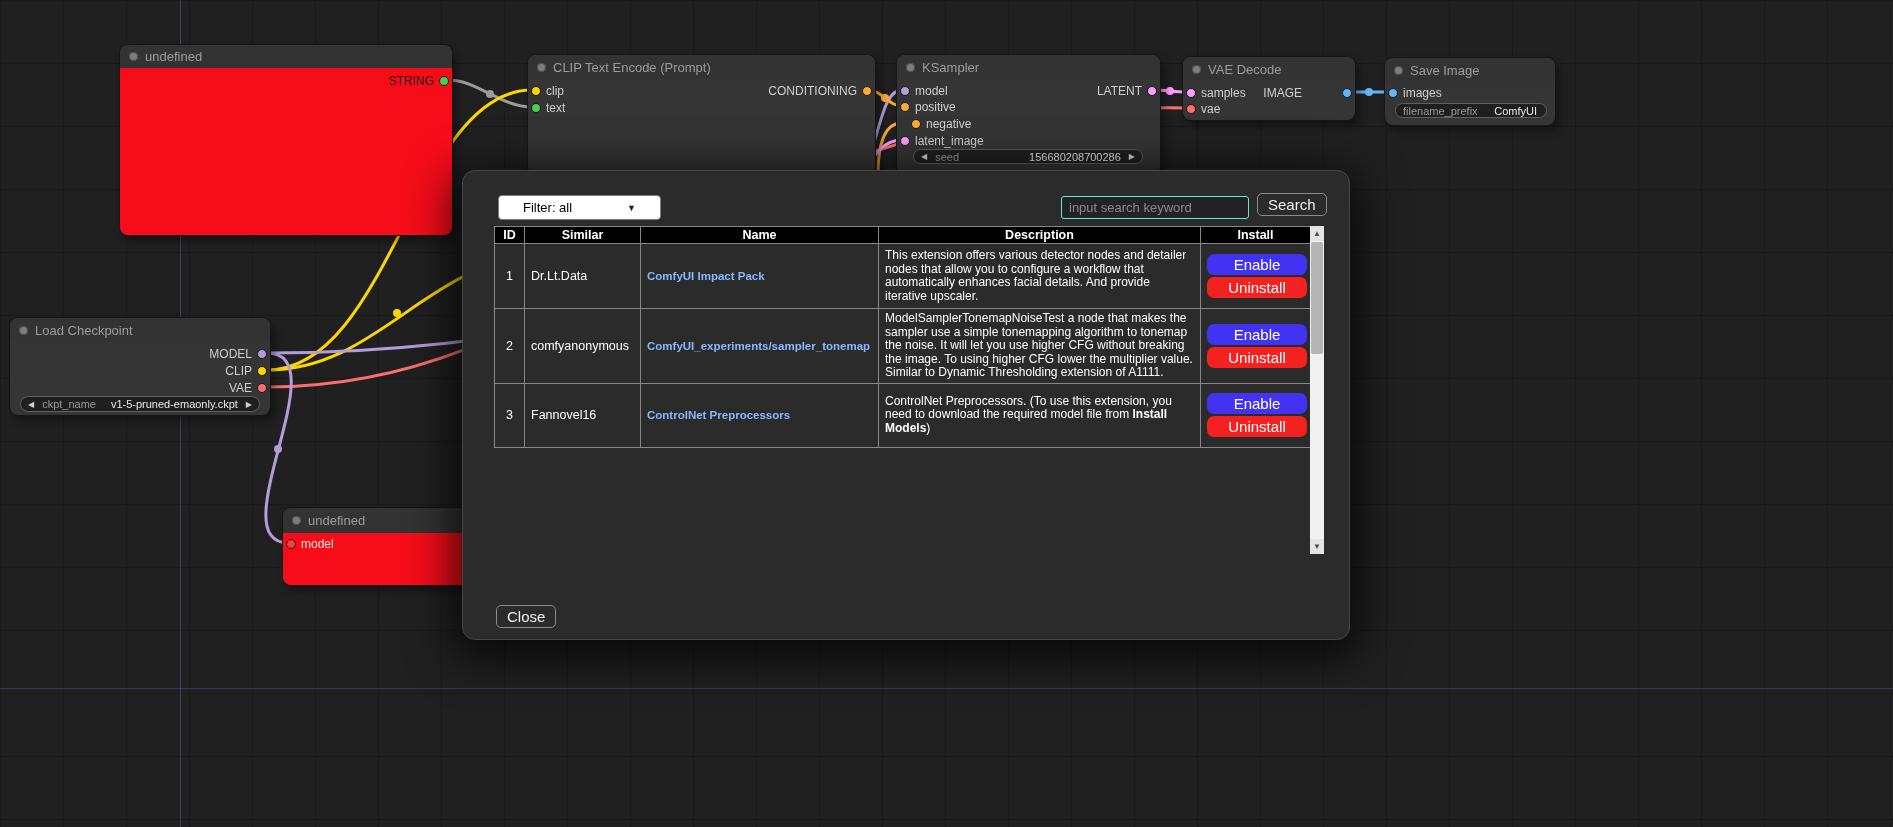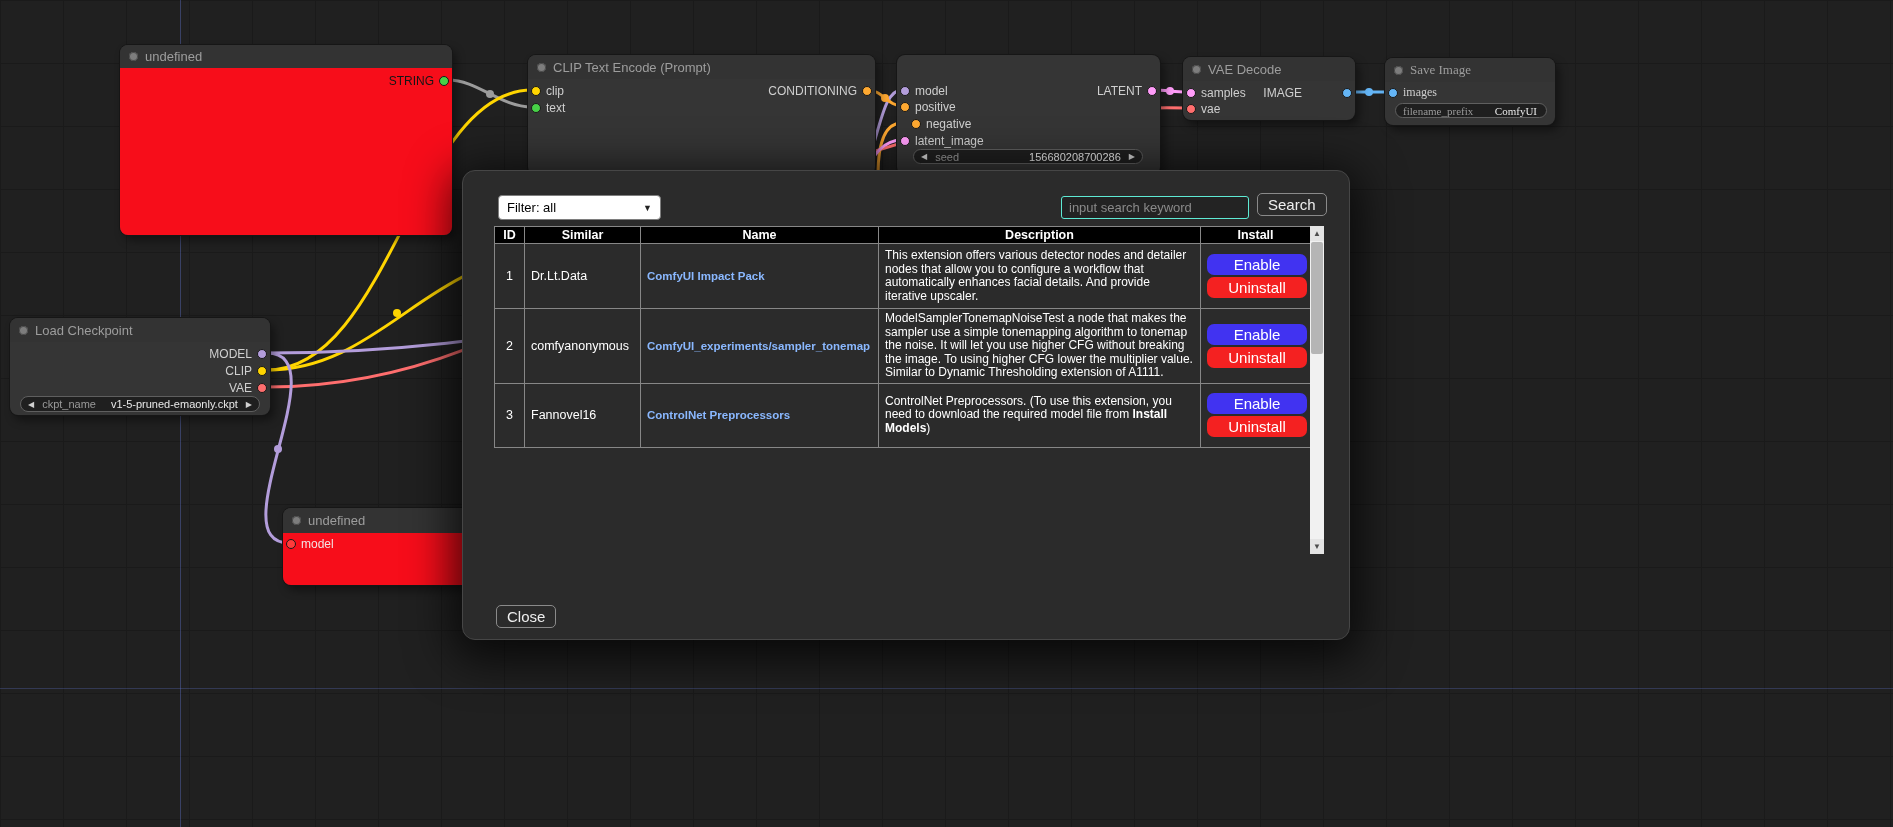--- a/index.html
+++ b/index.html
@@ -52,21 +52,21 @@
   .warrow{font-size:8px;color:#d0d0d0;flex:none;}
   .wlabel{margin:0 8px;white-space:nowrap;}
   .wvalue{margin-left:auto;color:#e8e8e8;margin-right:8px;white-space:nowrap;}
 
   
   .dialog{position:absolute;left:462px;top:170px;width:888px;height:470px;background:#2b2b2b;
         border:1px solid #464646;border-radius:13px;z-index:10;
         box-shadow:0 10px 45px 10px rgba(0,0,0,.72);}
   .filter-select{position:absolute;left:35px;top:24px;width:163px;height:25px;background:#ffffff;
         color:#000;border:1px solid #7e7e7e;border-radius:4px;display:flex;align-items:center;
-        justify-content:space-between;font-size:13px;padding:0 8px;cursor:default;}
+        justify-content:space-between;font-size:13px;padding:0 24px;cursor:default;}
   .caret{font-size:9px;color:#222;}
   .search-input{position:absolute;left:598px;top:25px;width:188px;height:23px;background:#232323;
         border:1px solid #5eead4;border-radius:3px;color:#ddd;font-size:13px;padding:0 7px;font-family:inherit;}
   .search-input::placeholder{color:#8a8a8a;}
   .btn-plain{background:#2b2b2b;border:1px solid #8a8a8a;border-radius:5px;color:#eee;
         font-size:15px;font-family:inherit;padding:2px 10px;cursor:pointer;}
   .search-btn{position:absolute;left:794px;top:22px;}
   .close-btn{position:absolute;left:33px;top:434px;}
 
   .table-wrap{position:absolute;left:31px;top:55px;width:830px;height:328px;}
@@ -140,20 +140,24 @@
     <span class="port pc-string"></span>
     <span>text</span>
   </div>
   <div class="slot out" style="right:3px;top:29px;">
     <span class="port pc-cond"></span>
     <span>CONDITIONING</span>
   </div>
 </div>
 
 <div class="node" style="left:897px;top:55px;width:263px;height:120px;">
+  <div class="node-header">
+    <span class="collapse-dot"></span>
+    <span class="node-title">KSampler</span>
+  </div>
   <div class="slot" style="left:3px;top:29px;">
     <span class="port pc-model"></span>
     <span>model</span>
   </div>
   <div class="slot" style="left:3px;top:45px;">
     <span class="port pc-cond"></span>
     <span>positive</span>
   </div>
   <div class="slot" style="left:14px;top:62px;">
     <span class="port pc-cond"></span>
@@ -187,21 +191,21 @@
   <div class="slot" style="left:3px;top:45px;">
     <span class="port pc-vae"></span>
     <span>vae</span>
   </div>
   <div class="slot out" style="right:3px;top:29px;gap:40px;">
     <span class="port pc-image"></span>
     <span>IMAGE</span>
   </div>
 </div>
 
-<div class="node" style="left:1385px;top:58px;width:170px;height:67px;font-family:Liberation Serif, serif;">
+<div class="node" style="left:1385px;top:58px;width:170px;height:67px;">
   <div class="node-header">
     <span class="collapse-dot"></span>
     <span class="node-title">Save Image</span>
   </div>
   <div class="slot" style="left:3px;top:28px;">
     <span class="port pc-image"></span>
     <span>images</span>
   </div>
   <div class="widget" style="left:10px;top:45px;width:152px;height:15px;">
     <span>filename_prefix</span>

